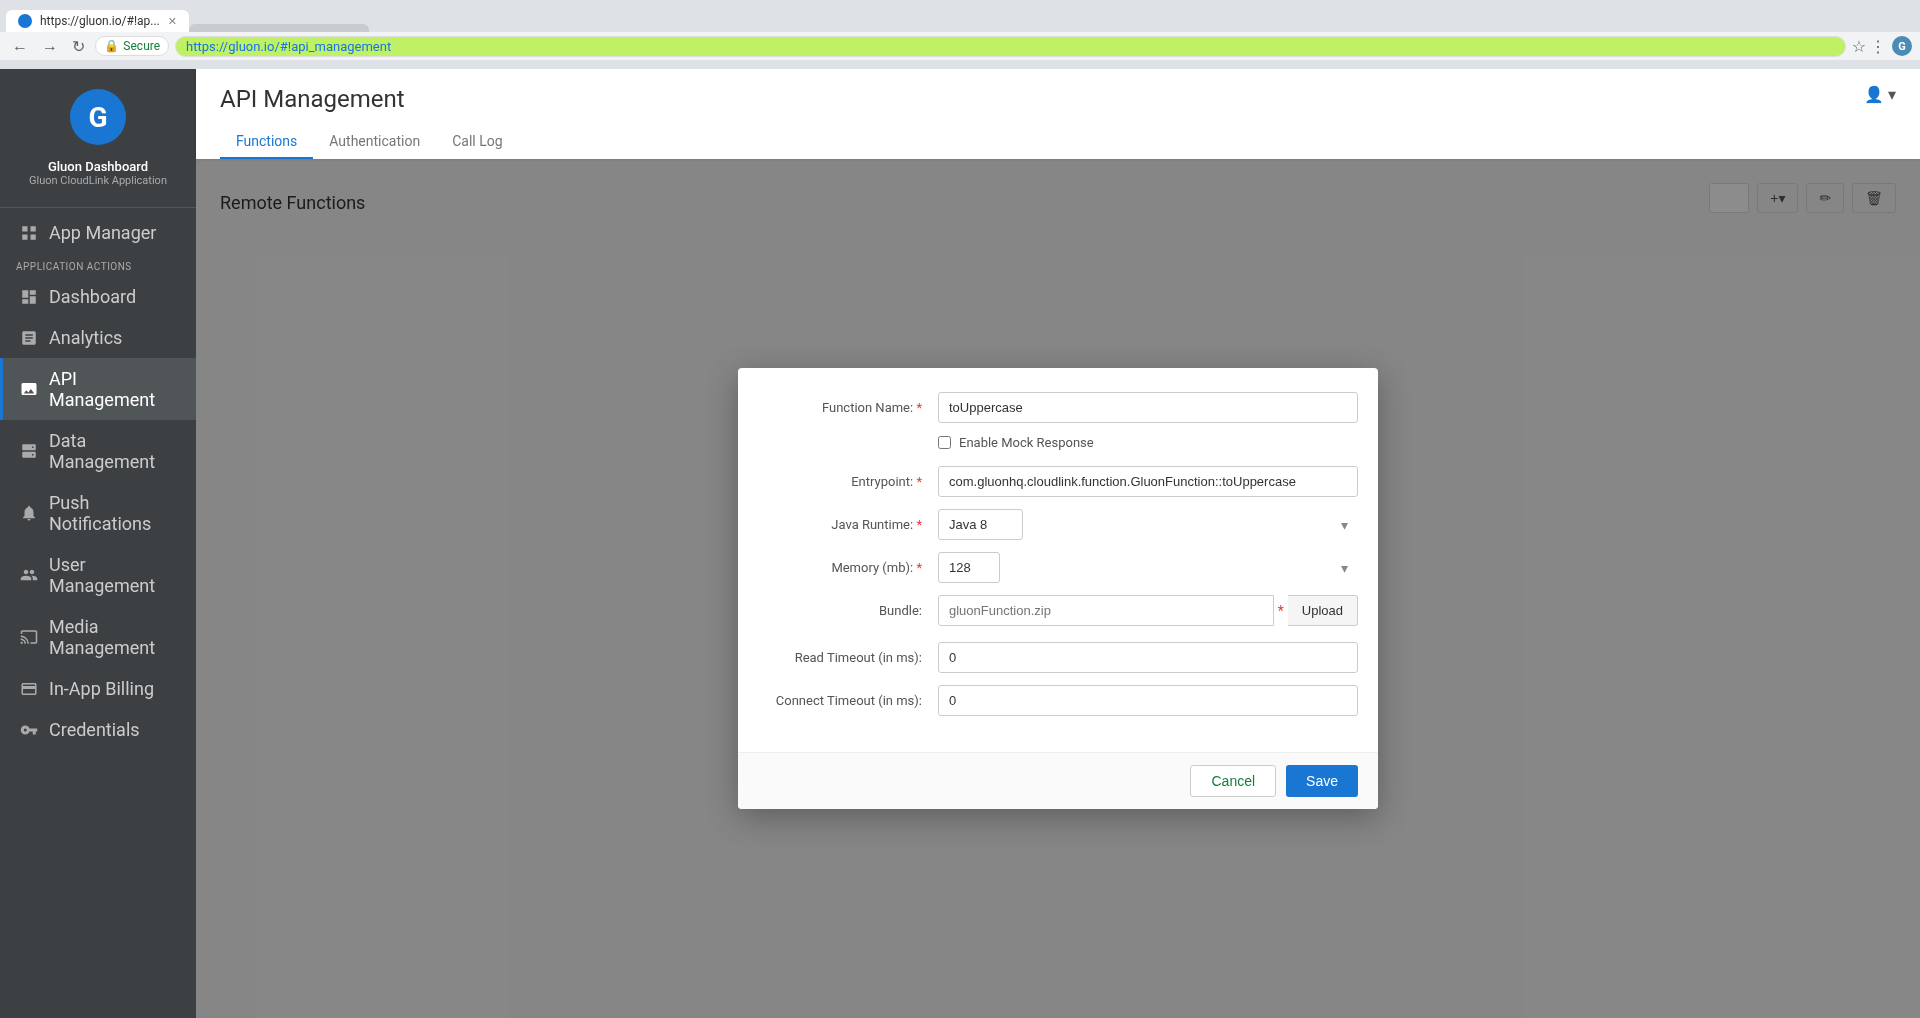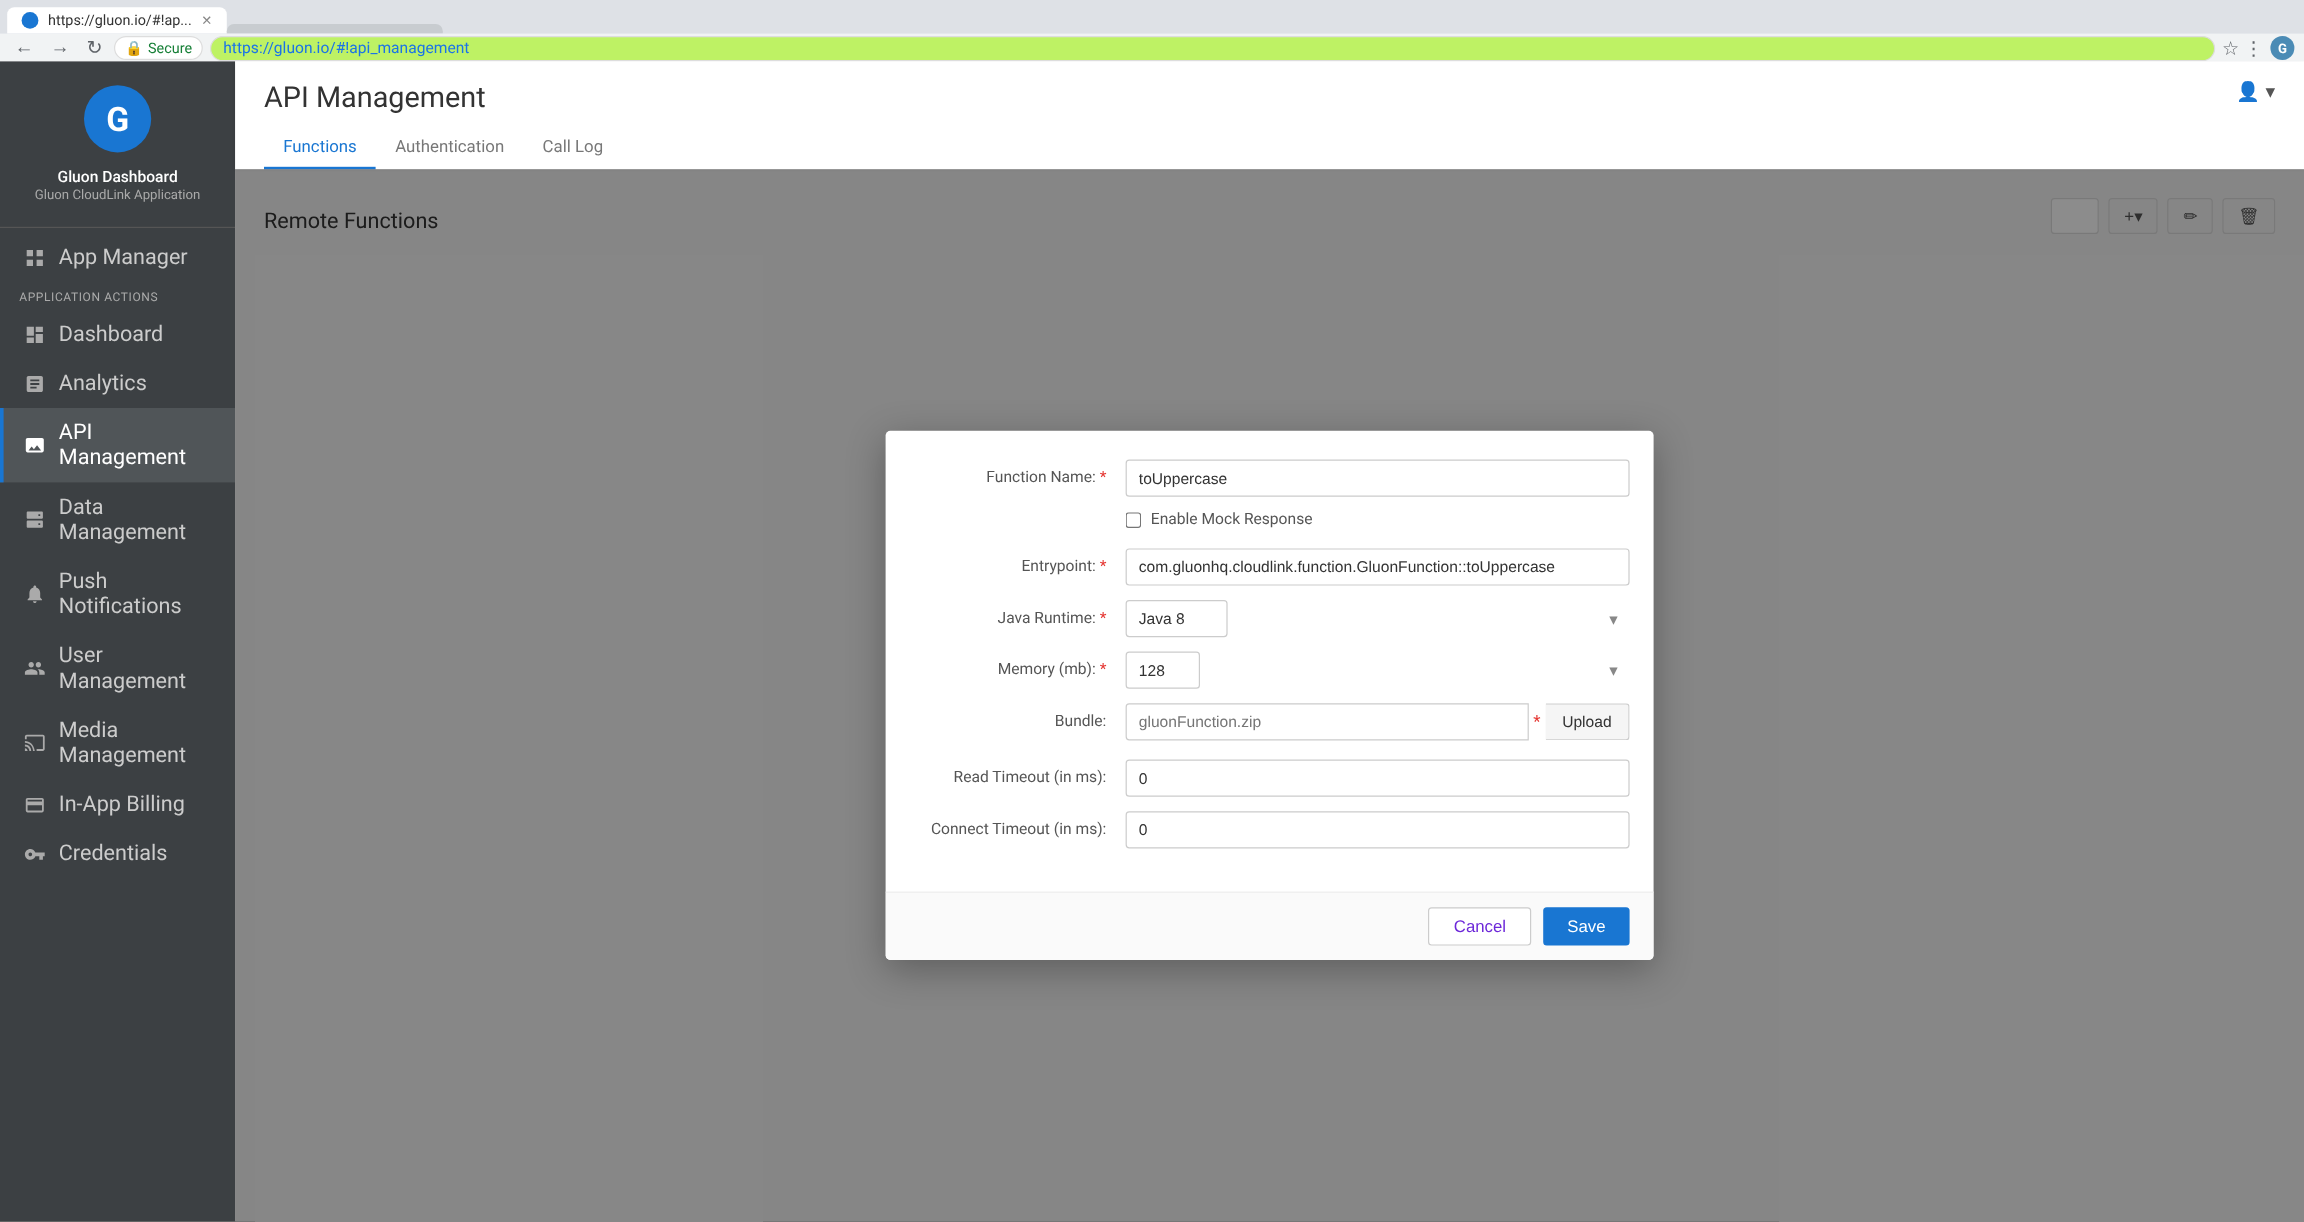--- a/index.html
+++ b/index.html
@@ -1,19 +1,19 @@
 <!DOCTYPE html>
 <html><head>
   <meta charset="utf-8">
   <style>
     * { box-sizing: border-box; margin: 0; padding: 0; }
     body { font-family: 'Roboto', Arial, sans-serif; font-size: 14px; background: #5a5a5a; display: flex; flex-direction: column; height: 1018px; overflow: hidden; }
 
     
-    .browser-chrome { background: #dee1e6; height: 51px; display: flex; flex-direction: column; flex-shrink: 0; }
+    .browser-chrome { background: #dee1e6; height: 69px; display: flex; flex-direction: column; flex-shrink: 0; }
     .browser-tabs { display: flex; align-items: flex-end; padding: 6px 0 0 6px; height: 32px; }
     .browser-tab { background: #fff; border-radius: 6px 6px 0 0; padding: 4px 12px; font-size: 12px; color: #333; display: flex; align-items: center; gap: 8px; min-width: 180px; }
     .browser-tab .tab-favicon { width: 14px; height: 14px; background: #1976d2; border-radius: 50%; display: inline-block; }
     .browser-tab .tab-close { color: #888; cursor: pointer; font-size: 11px; }
     .browser-tab-inactive { background: #c8ccd0; color: #666; }
     .browser-toolbar { background: #f1f3f4; height: 28px; display: flex; align-items: center; padding: 0 8px; gap: 6px; }
     .nav-btn { background: none; border: none; color: #5f6368; font-size: 16px; cursor: pointer; padding: 2px 4px; border-radius: 50%; }
     .nav-btn:disabled { color: #bbb; }
     .secure-badge { display: flex; align-items: center; gap: 4px; background: #fff; border: 1px solid #ddd; border-radius: 12px; padding: 2px 8px; font-size: 12px; color: #188038; flex-shrink: 0; }
     .address-bar { flex: 1; background: #bef264; border: 1px solid #ddd; border-radius: 12px; padding: 2px 10px; font-size: 13px; color: #333; display: flex; align-items: center; }
@@ -72,21 +72,21 @@
     .select-wrapper::after { content: '▾'; position: absolute; right: 10px; top: 50%; transform: translateY(-50%); color: #888; pointer-events: none; }
     .checkbox-row { display: flex; align-items: center; margin-bottom: 16px; padding-left: 180px; }
     .checkbox-row input[type="checkbox"] { margin-right: 8px; }
     .checkbox-label { font-size: 13px; color: #555; }
 
     .bundle-row { display: flex; align-items: center; margin-bottom: 16px; }
     .bundle-input { flex: 1; border: 1px solid #ccc; border-radius: 3px 0 0 3px; padding: 7px 10px; font-size: 13px; color: #1d4ed8; }
     .bundle-required { color: #e53935; margin: 0 4px; }
     .upload-btn { background: #f5f5f5; border: 1px solid #ccc; border-left: none; border-radius: 0 3px 3px 0; padding: 7px 14px; font-size: 13px; color: #333; cursor: pointer; }
 
-    .btn-cancel { background: #fff; border: 1px solid #ccc; border-radius: 3px; padding: 4px 20px; font-size: 14px; color: #6d28d9; cursor: pointer; }
+    .btn-cancel { background: #fff; border: 1px solid #ccc; border-radius: 3px; padding: 4px 20px; font-size: 14px; color: #15803d; cursor: pointer; }
     .btn-save { background: #1976d2; border: none; border-radius: 3px; padding: 8px 20px; font-size: 14px; color: #fff; cursor: pointer; }
 
     
     svg { display: block; }
   </style>
 </head>
 <body>
 
 <div class="browser-chrome">
   <div class="browser-tabs">

